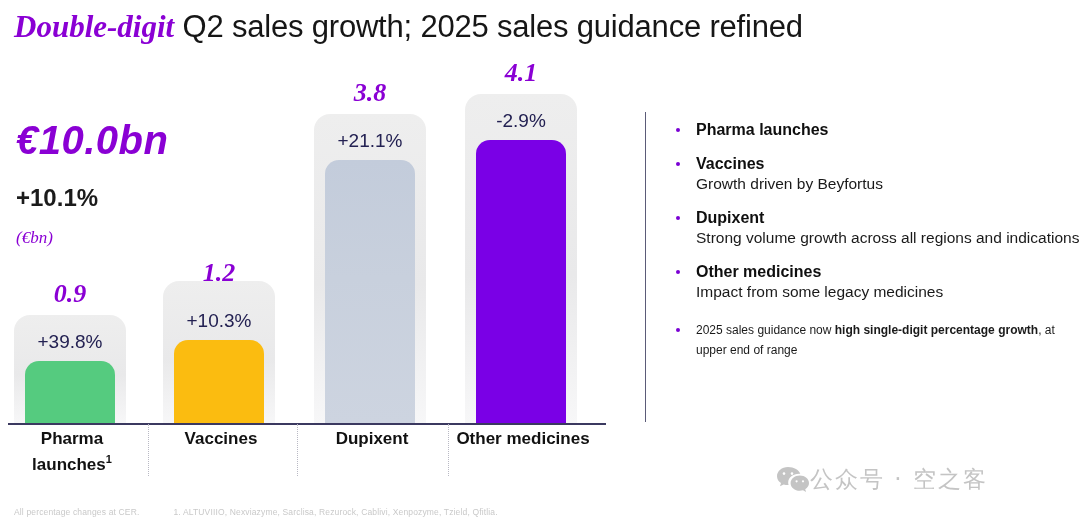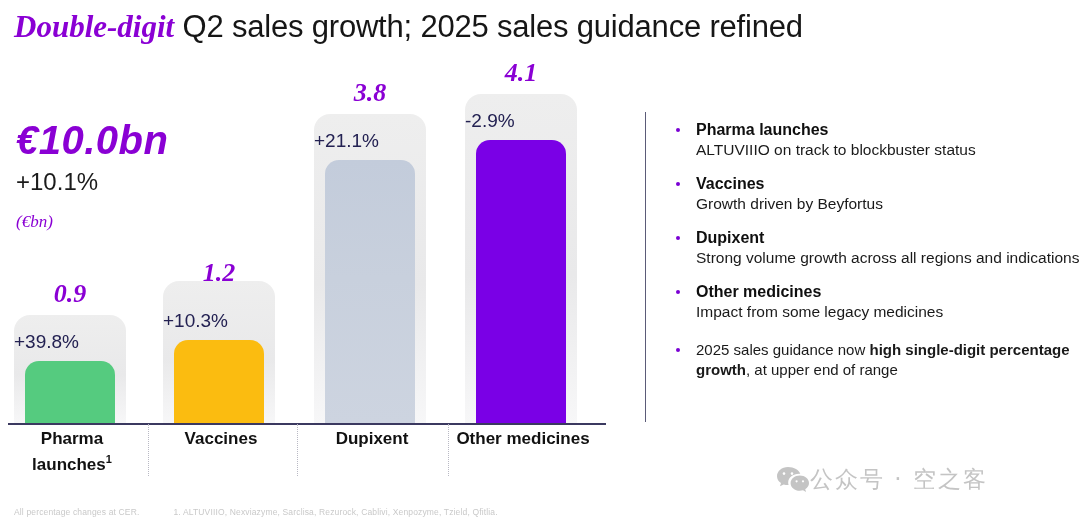--- a/index.html
+++ b/index.html
@@ -31,22 +31,22 @@
   
   .kpi{position:absolute;left:16px;top:118px;}
   .kpi-value{
     font-family:Liberation Sans, sans-serif;
     font-style:italic;font-weight:700;
     font-size:40px;line-height:44px;
     color:#8A00D4;
     letter-spacing:0.5px;
   }
   .kpi-change{
-    font-size:24px;line-height:32px;margin-top:4px;
-    color:#1b1b1b;font-weight:400;
+    font-size:24px;line-height:32px;margin-top:20px;
+    color:#1b1b1b;font-weight:700;
   }
   .kpi-unit{
     font-family:"Liberation Serif", serif;
     font-style:italic;
     font-size:17px;line-height:24px;margin-top:12px;
     color:#8A00D4;
   }
 
   
   .chart{position:absolute;left:0;top:100px;width:620px;height:325px;}
@@ -73,21 +73,21 @@
     position:absolute;bottom:0;left:11px;right:11px;
     border-radius:14px 14px 0 0;
   }
   .bar.green{background:#55CB7F;}
   .bar.yellow{background:#FBBC10;}
   .bar.grey{background:linear-gradient(180deg,#C3CCDB 0%,#C8D0DD 45%,#CDD4E0 100%);}
   .bar.purple{background:#7A00E6;}
 
   .pct{
     position:absolute;left:0;right:0;
-    text-align:left;
+    text-align:center;
     font-size:19px;
     color:#232152;
     font-weight:400;
   }
   .val{
     position:absolute;left:0;right:0;
     text-align:center;
     font-family:"Liberation Serif", serif;
     font-style:italic;font-weight:700;
     font-size:26px;
@@ -128,21 +128,21 @@
     width:4px;height:4px;border-radius:50%;
     background:#7A00D4;
   }
   .bullet .head{
     font-size:16px;font-weight:700;color:#0f0f0f;line-height:20px;
   }
   .bullet .sub{
     font-size:15.5px;font-weight:400;color:#1a1a1a;line-height:20px;
   }
   .bullet.last{margin-top:18px;}
-  .bullet.last .sub{font-size:15px;}
+  .bullet.last .sub{font-size:12px;}
   .bullet.last .sub b{font-weight:700;}
 
   
   .footnote{
     position:absolute;left:14px;bottom:6px;
     font-size:8.5px;color:#c9c9c9;letter-spacing:0.15px;
     white-space:nowrap;
   }
   .footnote .fn2{margin-left:34px;}
 
@@ -219,21 +219,20 @@
   <div class="catlabel l1">Vaccines</div>
   <div class="catlabel l2">Dupixent</div>
   <div class="catlabel l3">Other medicines</div>
 
   <div class="vdivider"></div>
 
   <div class="bullets">
     <div class="bullet">
       <span class="dot"></span>
       <div class="head">Pharma launches</div>
-      <div class="sub">ALTUVIIIO on track to blockbuster status</div>
     </div>
     <div class="bullet">
       <span class="dot"></span>
       <div class="head">Vaccines</div>
       <div class="sub">Growth driven by Beyfortus</div>
     </div>
     <div class="bullet">
       <span class="dot"></span>
       <div class="head">Dupixent</div>
       <div class="sub">Strong volume growth across all regions and indications</div>

